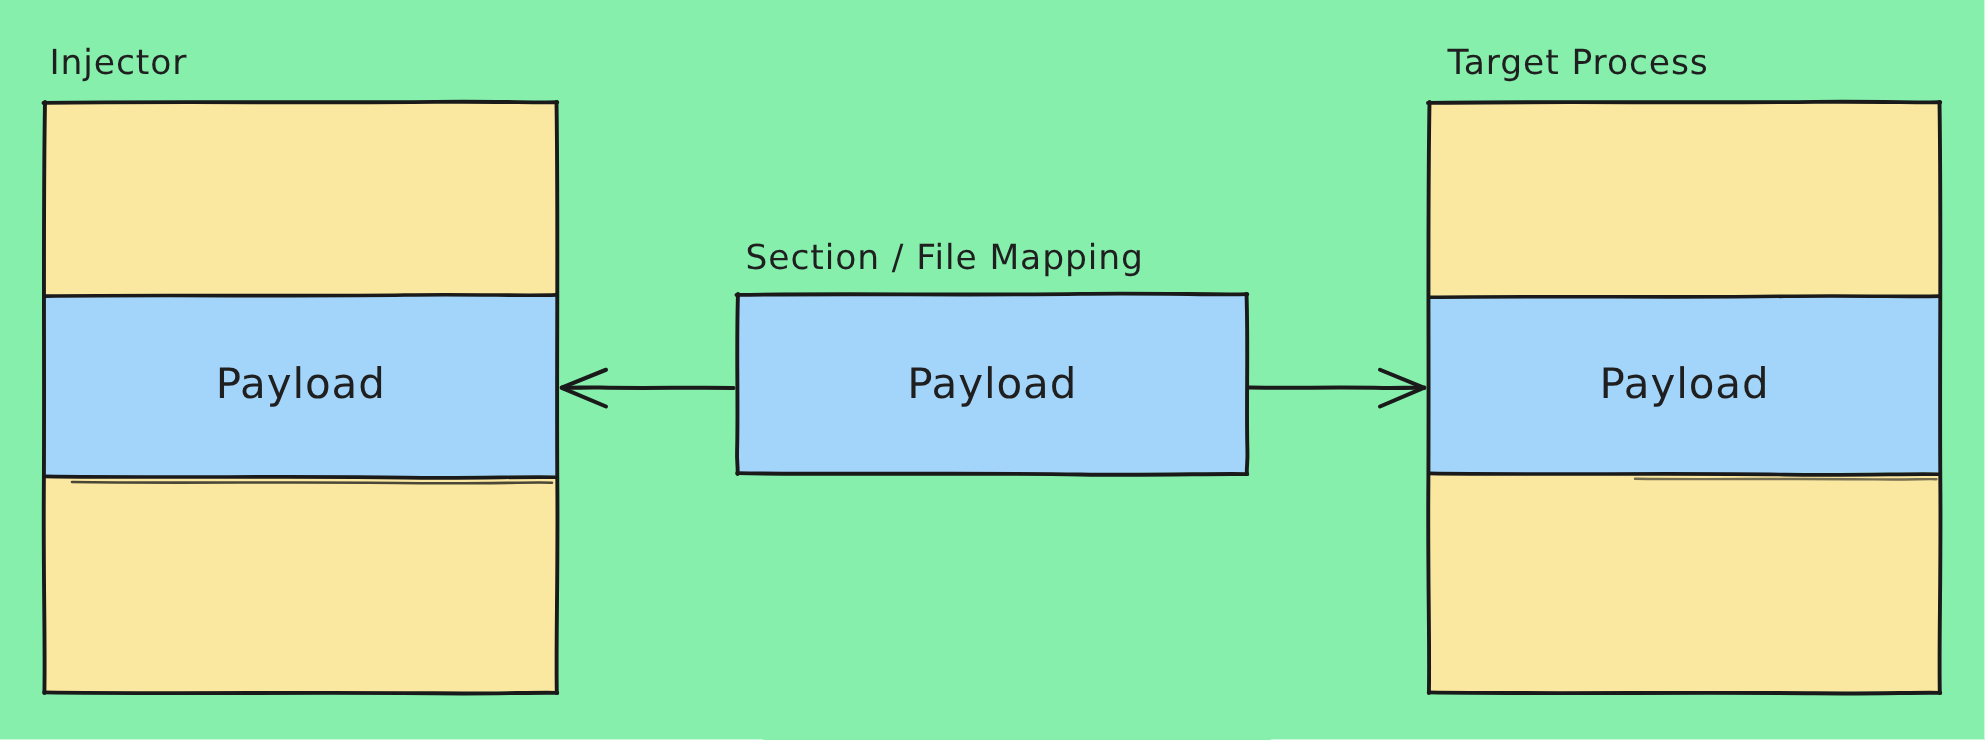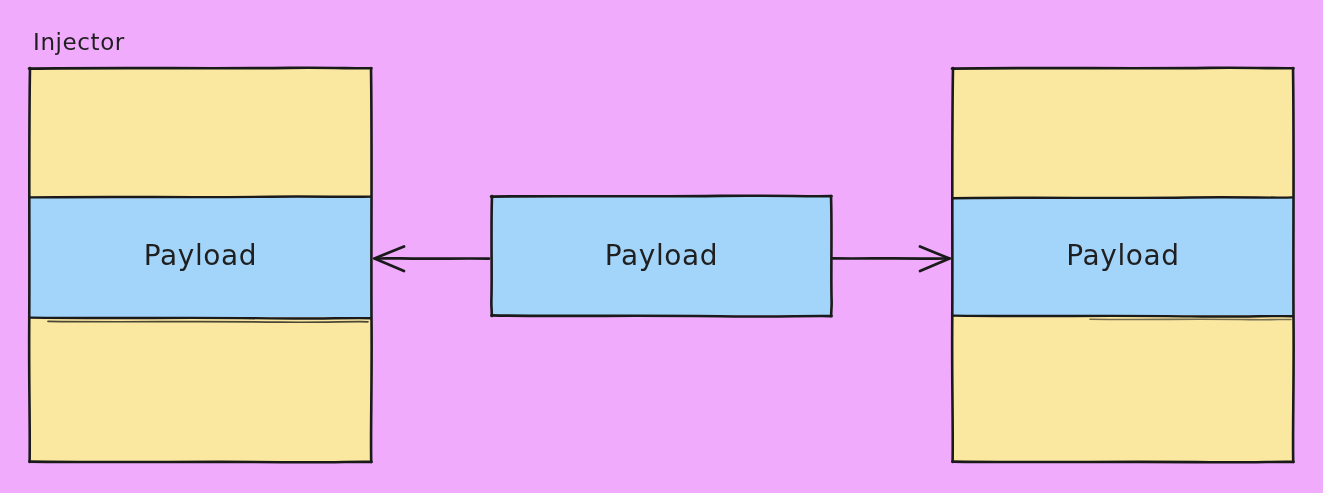--- a/index.html
+++ b/index.html
@@ -7,21 +7,21 @@
     padding: 0;
     background: #ffffff;
   }
   body {
     font-family: "DejaVu Sans", sans-serif;
   }
   #canvas {
     position: relative;
     width: 1323px;
     height: 493px;
-    background: #f0abfc;
+    background: #86efac;
     overflow: hidden;
   }
   #sketch {
     position: absolute;
     left: 0;
     top: 0;
     width: 1323px;
     height: 493px;
   }
   .lbl {
@@ -102,21 +102,23 @@
 
     <g>
       <path d="M833,258.4 C862,258.8 892,258 922,258.6 C932,258.8 942,258.3 949,258.6" fill="none" stroke="#1a1a1a" stroke-width="2.7" stroke-linecap="round"></path>
       <path d="M949.5,258.6 L920,246.5" fill="none" stroke="#1a1a1a" stroke-width="2.7" stroke-linecap="round"></path>
       <path d="M949.5,258.4 L920,271" fill="none" stroke="#1a1a1a" stroke-width="2.7" stroke-linecap="round"></path>
     </g>
   </svg>
 
   <div class="lbl title-lbl" style="left:33px; top:29px;">Injector</div>
 
+  <div class="lbl title-lbl" style="left:497px; top:159px;">Section / File Mapping</div>
 
+  <div class="lbl title-lbl" style="left:965px; top:29px;">Target Process</div>
 
   <div class="lbl inner-lbl" style="left:30px; top:243px; width:341px;">Payload</div>
 
   <div class="lbl inner-lbl" style="left:492px; top:243px; width:339px;">Payload</div>
 
   <div class="lbl inner-lbl" style="left:953px; top:243px; width:340px;">Payload</div>
 
 </div>
 
 </body></html>

